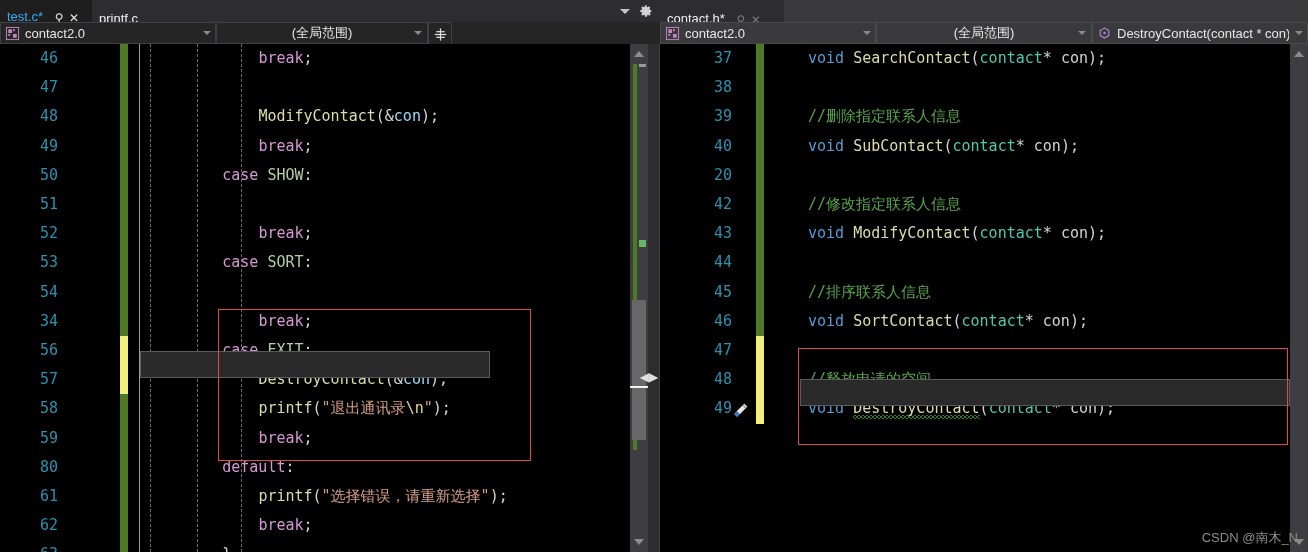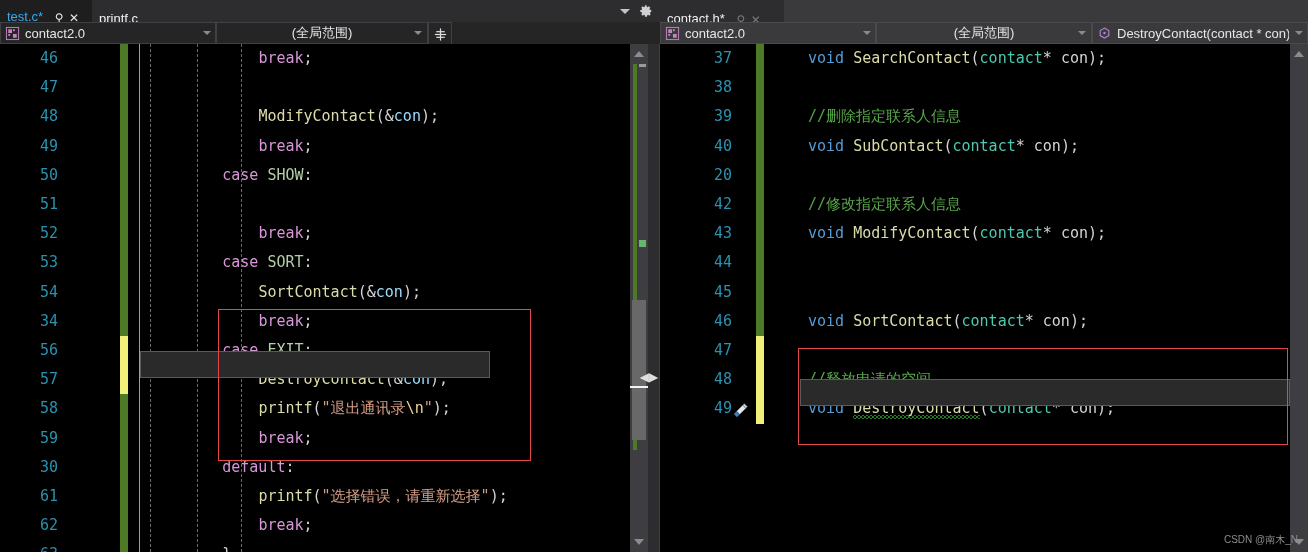--- a/index.html
+++ b/index.html
@@ -146,21 +146,21 @@
 
   
   .split-line{position:absolute;top:44px;bottom:0;right:0;width:1px;background:#3f3f46;}
   .hgrip{
     position:absolute;right:4px;top:371px;width:14px;height:12px;
     display:flex;align-items:center;justify-content:center;color:#e0e0e0;font-size:12px;
   }
 
   
   .watermark{
-    position:absolute;right:10px;bottom:5px;font-size:10px;color:#8d8d8d;
+    position:absolute;right:10px;bottom:5px;font-size:13px;color:#8d8d8d;
     font-family:"Liberation Sans", sans-serif;
   }
 
   
   .leftmargin{position:absolute;left:0;top:44px;bottom:0;width:16px;background:#2d2d30;}
 </style>
 </head>
 <body>
 
 <div class="app">
@@ -224,27 +224,27 @@
       <div class="iguide" style="left:241px;"></div>
       <div id="left-rows">
           <div class="row" style="top: 0px; position: absolute; left: 0px; right: 0px;"><div class="chbar green" style="top: 0px; height: 29.2px;"></div><span class="ln">46</span><span class="code"><span class="k-plain">            </span><span class="k-kw">break</span><span class="k-punct">;</span></span></div>
           <div class="row" style="top: 29.2px; position: absolute; left: 0px; right: 0px;"><div class="chbar green" style="top: 0px; height: 29.2px;"></div><span class="ln">47</span></div>
           <div class="row" style="top: 58.4px; position: absolute; left: 0px; right: 0px;"><div class="chbar green" style="top: 0px; height: 29.2px;"></div><span class="ln">48</span><span class="code"><span class="k-plain">            </span><span class="k-fn">ModifyContact</span><span class="k-punct">(&amp;</span><span class="k-var">con</span><span class="k-punct">);</span></span></div>
           <div class="row" style="top: 87.6px; position: absolute; left: 0px; right: 0px;"><div class="chbar green" style="top: 0px; height: 29.2px;"></div><span class="ln">49</span><span class="code"><span class="k-plain">            </span><span class="k-kw">break</span><span class="k-punct">;</span></span></div>
           <div class="row" style="top: 116.8px; position: absolute; left: 0px; right: 0px;"><div class="chbar green" style="top: 0px; height: 29.2px;"></div><span class="ln">50</span><span class="code"><span class="k-plain">        </span><span class="k-kw">case</span><span class="k-plain"> </span><span class="k-const">SHOW</span><span class="k-punct">:</span></span></div>
           <div class="row" style="top: 146px; position: absolute; left: 0px; right: 0px;"><div class="chbar green" style="top: 0px; height: 29.2px;"></div><span class="ln">51</span></div>
           <div class="row" style="top: 175.2px; position: absolute; left: 0px; right: 0px;"><div class="chbar green" style="top: 0px; height: 29.2px;"></div><span class="ln">52</span><span class="code"><span class="k-plain">            </span><span class="k-kw">break</span><span class="k-punct">;</span></span></div>
           <div class="row" style="top: 204.4px; position: absolute; left: 0px; right: 0px;"><div class="chbar green" style="top: 0px; height: 29.2px;"></div><span class="ln">53</span><span class="code"><span class="k-plain">        </span><span class="k-kw">case</span><span class="k-plain"> </span><span class="k-const">SORT</span><span class="k-punct">:</span></span></div>
-          <div class="row" style="top: 233.6px; position: absolute; left: 0px; right: 0px;"><div class="chbar green" style="top: 0px; height: 29.2px;"></div><span class="ln">54</span><span class="code"><span class="k-plain">            </span><span class="k-fn">SortContact</span><span class="k-punct">(&amp;</span><span class="k-var">con</span><span class="k-punct">);</span></span></div>
+          <div class="row" style="top: 233.6px; position: absolute; left: 0px; right: 0px;"><div class="chbar green" style="top: 0px; height: 29.2px;"></div><span class="ln">54</span></div>
           <div class="row" style="top: 262.8px; position: absolute; left: 0px; right: 0px;"><div class="chbar green" style="top: 0px; height: 29.2px;"></div><span class="ln">34</span><span class="code"><span class="k-plain">            </span><span class="k-kw">break</span><span class="k-punct">;</span></span></div>
           <div class="row" style="top: 292px; position: absolute; left: 0px; right: 0px;"><div class="chbar yellow" style="top: 0px; height: 29.2px;"></div><span class="ln">56</span><span class="code"><span class="k-plain">        </span><span class="k-kw">case</span><span class="k-plain"> </span><span class="k-const">EXIT</span><span class="k-punct">:</span></span></div>
           <div class="row" style="top: 321.2px; position: absolute; left: 0px; right: 0px;"><div class="chbar yellow" style="top: 0px; height: 29.2px;"></div><span class="ln">57</span><span class="code"><span class="k-plain">            </span><span class="k-fn">DestroyContact</span><span class="k-punct">(&amp;</span><span class="k-var">con</span><span class="k-punct">);</span></span></div>
           <div class="row" style="top: 350.4px; position: absolute; left: 0px; right: 0px;"><div class="chbar green" style="top: 0px; height: 29.2px;"></div><span class="ln">58</span><span class="code"><span class="k-plain">            </span><span class="k-fn">printf</span><span class="k-punct">(</span><span class="k-str">"退出通讯录</span><span class="k-esc">\n</span><span class="k-str">"</span><span class="k-punct">);</span></span></div>
           <div class="row" style="top: 379.6px; position: absolute; left: 0px; right: 0px;"><div class="chbar green" style="top: 0px; height: 29.2px;"></div><span class="ln">59</span><span class="code"><span class="k-plain">            </span><span class="k-kw">break</span><span class="k-punct">;</span></span></div>
-          <div class="row" style="top: 408.8px; position: absolute; left: 0px; right: 0px;"><div class="chbar green" style="top: 0px; height: 29.2px;"></div><span class="ln">30</span><span class="code"><span class="k-plain">        </span><span class="k-kw">default</span><span class="k-punct">:</span></span></div>
+          <div class="row" style="top: 408.8px; position: absolute; left: 0px; right: 0px;"><div class="chbar green" style="top: 0px; height: 29.2px;"></div><span class="ln">80</span><span class="code"><span class="k-plain">        </span><span class="k-kw">default</span><span class="k-punct">:</span></span></div>
           <div class="row" style="top: 438px; position: absolute; left: 0px; right: 0px;"><div class="chbar green" style="top: 0px; height: 29.2px;"></div><span class="ln">61</span><span class="code"><span class="k-plain">            </span><span class="k-fn">printf</span><span class="k-punct">(</span><span class="k-str">"选择错误，请重新选择"</span><span class="k-punct">);</span></span></div>
           <div class="row" style="top: 467.2px; position: absolute; left: 0px; right: 0px;"><div class="chbar green" style="top: 0px; height: 29.2px;"></div><span class="ln">62</span><span class="code"><span class="k-plain">            </span><span class="k-kw">break</span><span class="k-punct">;</span></span></div>
           <div class="row" style="top: 496.4px; position: absolute; left: 0px; right: 0px;"><div class="chbar green" style="top: 0px; height: 29.2px;"></div><span class="ln">63</span><span class="code"><span class="k-plain">        </span><span class="k-punct">}</span></span></div>
         </div>
 
       <div class="curline" style="top:307px;left:140px;right:170px;"></div>
 
       <div class="redbox" style="left:218px;top:265px;width:313px;height:152px;"></div>
     </div>
 
@@ -311,21 +311,21 @@
     <div class="editor">
       <div id="right-rows">
           <div class="row" style="top: 0px; position: absolute; left: 0px; right: 0px;"><div class="chbar green" style="top: 0px; height: 29.2px;"></div><span class="ln">37</span><span class="code"><span class="k-kw2">void</span><span class="k-plain"> </span><span class="k-fn">SearchContact</span><span class="k-punct">(</span><span class="k-type">contact</span><span class="k-punct">* </span><span class="k-plain">con</span><span class="k-punct">);</span></span></div>
           <div class="row" style="top: 29.2px; position: absolute; left: 0px; right: 0px;"><div class="chbar green" style="top: 0px; height: 29.2px;"></div><span class="ln">38</span><span class="code"></span></div>
           <div class="row" style="top: 58.4px; position: absolute; left: 0px; right: 0px; padding-left: 20px;"><div class="chbar green" style="top: 0px; height: 29.2px;"></div><span class="ln">39</span><span class="code"><span class="k-cmt">//删除指定联系人信息</span></span></div>
           <div class="row" style="top: 87.6px; position: absolute; left: 0px; right: 0px;"><div class="chbar green" style="top: 0px; height: 29.2px;"></div><span class="ln">40</span><span class="code"><span class="k-kw2">void</span><span class="k-plain"> </span><span class="k-fn">SubContact</span><span class="k-punct">(</span><span class="k-type">contact</span><span class="k-punct">* </span><span class="k-plain">con</span><span class="k-punct">);</span></span></div>
           <div class="row" style="top: 116.8px; position: absolute; left: 0px; right: 0px;"><div class="chbar green" style="top: 0px; height: 29.2px;"></div><span class="ln">20</span><span class="code"></span></div>
           <div class="row" style="top: 146px; position: absolute; left: 0px; right: 16px;"><div class="chbar green" style="top: 0px; height: 29.2px;"></div><span class="ln">42</span><span class="code"><span class="k-cmt">//修改指定联系人信息</span></span></div>
           <div class="row" style="top: 175.2px; position: absolute; left: 0px; right: 0px;"><div class="chbar green" style="top: 0px; height: 29.2px;"></div><span class="ln">43</span><span class="code"><span class="k-kw2">void</span><span class="k-plain"> </span><span class="k-fn">ModifyContact</span><span class="k-punct">(</span><span class="k-type">contact</span><span class="k-punct">* </span><span class="k-plain">con</span><span class="k-punct">);</span></span></div>
           <div class="row" style="top: 204.4px; position: absolute; left: 0px; right: 0px;"><div class="chbar green" style="top: 0px; height: 29.2px;"></div><span class="ln">44</span><span class="code"></span></div>
-          <div class="row" style="top: 233.6px; position: absolute; left: 0px; right: 0px;"><div class="chbar green" style="top: 0px; height: 29.2px;"></div><span class="ln">45</span></div>
+          <div class="row" style="top: 233.6px; position: absolute; left: 0px; right: 0px;"><div class="chbar green" style="top: 0px; height: 29.2px;"></div><span class="ln">45</span><span class="code"><span class="k-cmt">//排序联系人信息</span></span></div>
           <div class="row" style="top: 262.8px; position: absolute; left: 0px; right: 0px;"><div class="chbar green" style="top: 0px; height: 29.2px;"></div><span class="ln">46</span><span class="code"><span class="k-kw2">void</span><span class="k-plain"> </span><span class="k-fn">SortContact</span><span class="k-punct">(</span><span class="k-type">contact</span><span class="k-punct">* </span><span class="k-plain">con</span><span class="k-punct">);</span></span></div>
           <div class="row" style="top: 292px; position: absolute; left: 0px; right: 0px;"><div class="chbar yellow" style="top: 0px; height: 29.2px;"></div><span class="ln">47</span><span class="code"></span></div>
           <div class="row" style="top: 321.2px; position: absolute; left: 0px; right: 0px;"><div class="chbar yellow" style="top: 0px; height: 29.2px;"></div><span class="ln">48</span><span class="code"><span class="k-cmt">//释放申请的空间</span></span></div>
           <div class="row" style="top: 350.4px; position: absolute; left: 0px; right: 0px;"><div class="chbar yellow" style="top: 0px; height: 29.2px;"></div><span class="ln">49</span><span class="qa-icon"><svg width="17" height="17" viewBox="0 0 16 16">
                 <path d="M11.6 1.6l2.8 2.8-1.5 1.5-2.8-2.8z" fill="#d6d6d6" stroke="#7a7a7a" stroke-width="0.7"></path>
                 <path d="M10.1 3.1L4.4 8.8l2.8 2.8 5.7-5.7z" fill="#e8e8e8" stroke="#8a8a8a" stroke-width="0.7"></path>
                 <path d="M4.2 9l2.8 2.8-2.3 2.3-2.8-2.8z" fill="#3f7fbf" stroke="#2a5d8f" stroke-width="0.7"></path>
               </svg></span><span class="code"><span class="k-kw2">void</span><span class="k-plain"> </span><span class="k-fn squiggle">DestroyContact</span><span class="k-punct">(</span><span class="k-type">contact</span><span class="k-punct">* </span><span class="k-plain">con</span><span class="k-punct">);</span></span></div>
         </div>
 

